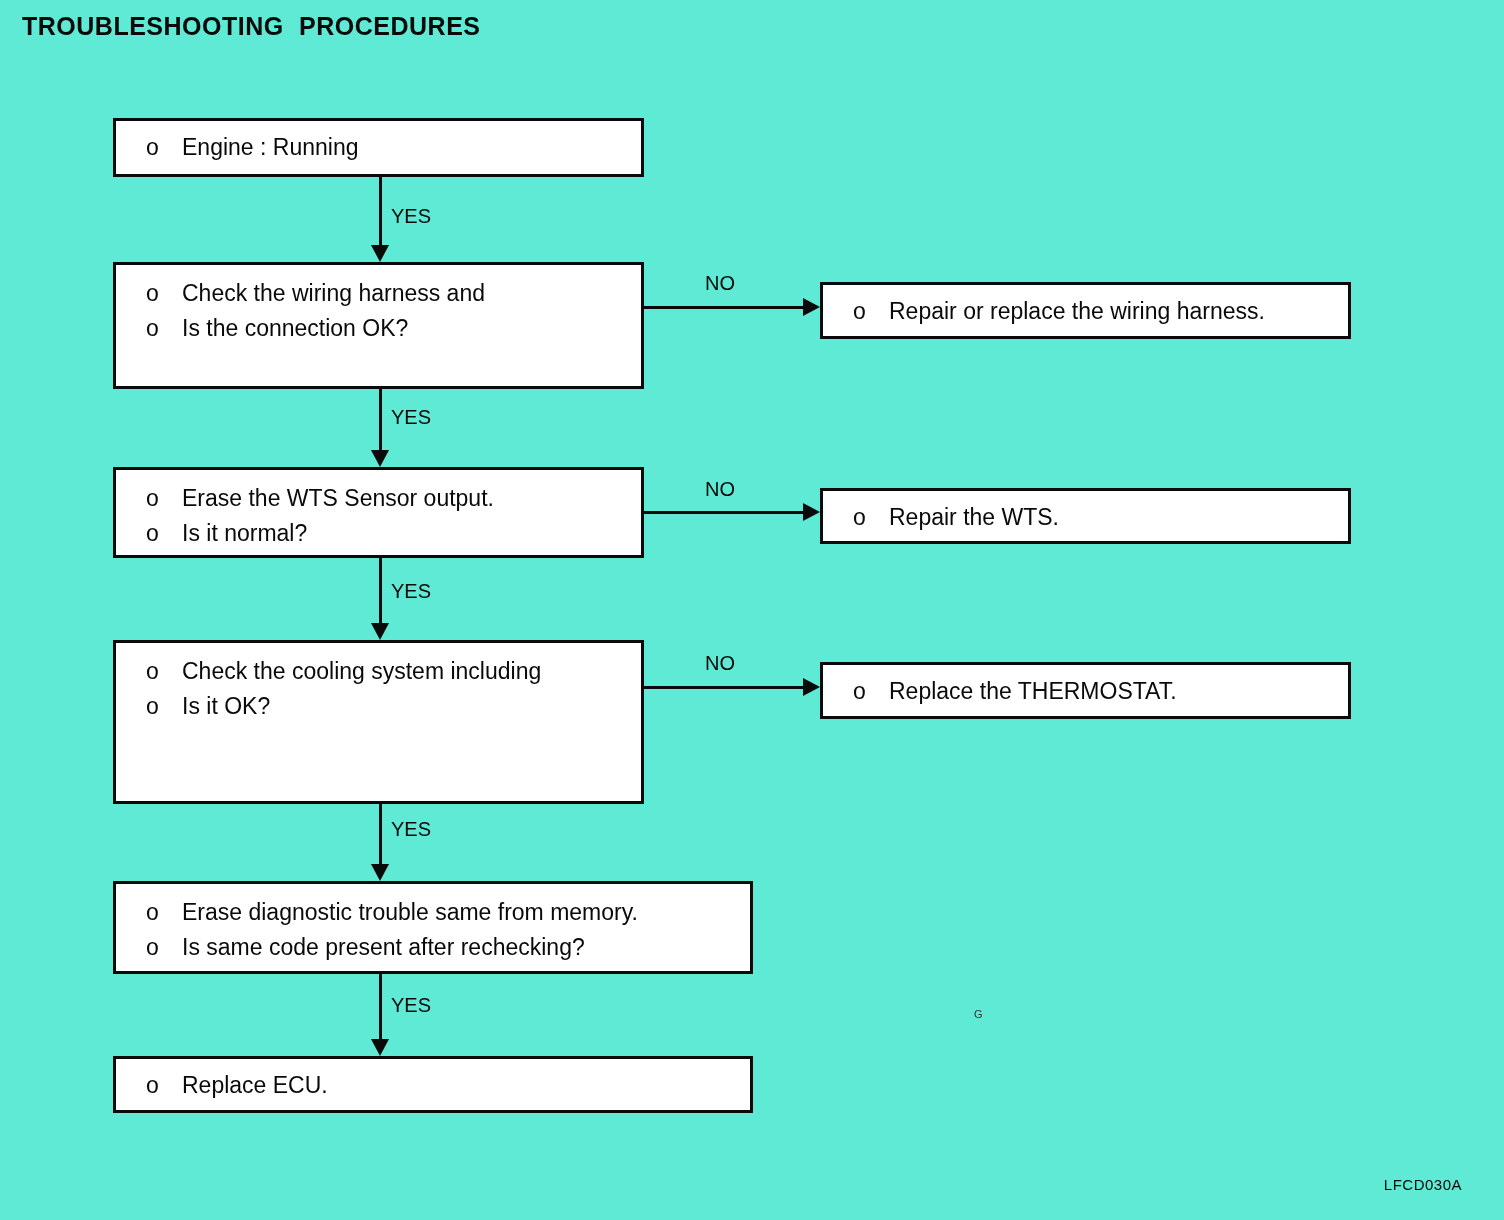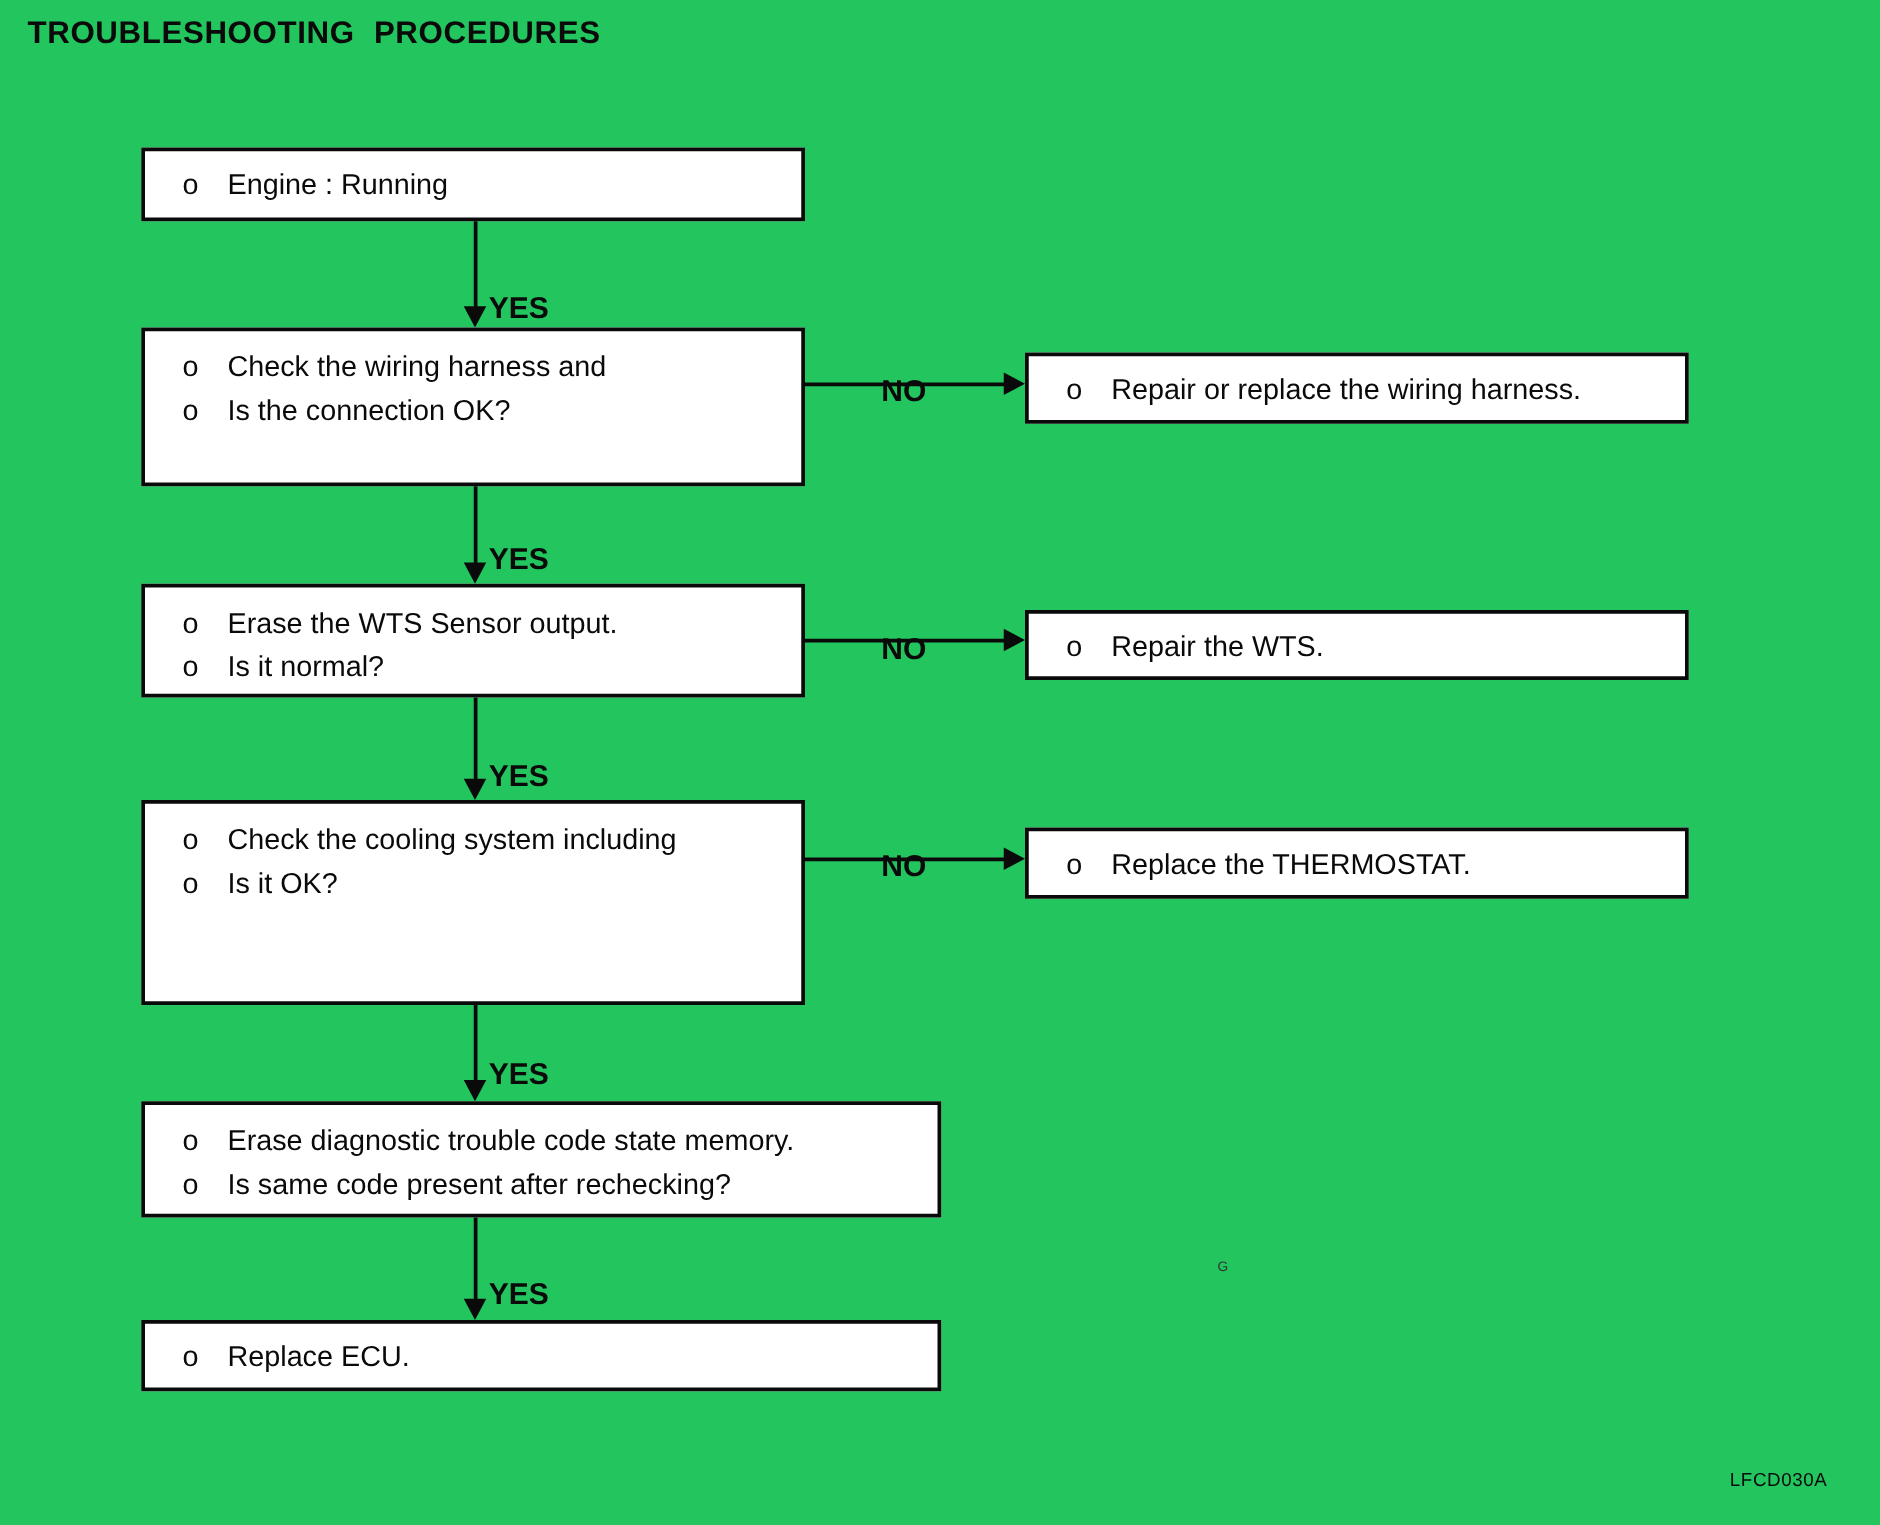--- a/index.html
+++ b/index.html
@@ -1,17 +1,17 @@
 <!DOCTYPE html>
 <html><head>
 <meta charset="utf-8">
 <style>
   html,body { margin:0; padding:0; background:#fff; }
   .canvas {
-    position:relative; width:1504px; height:1220px; background:#22c55e;
+    position:relative; width:1504px; height:1220px; background:#5eead4;
     font-family:"Liberation Sans", sans-serif; color:#0a0a0a; overflow:hidden;
   }
   .page-title {
     position:absolute; left:22px; top:12px; margin:0;
     font-size:25px; font-weight:700; letter-spacing:.5px; word-spacing:8px;
     color:#0a0a0a;
   }
   .box {
     position:absolute; box-sizing:border-box; background:#fff;
     border:3px solid #0a0a0a; padding:11px 10px 0 30px;
@@ -25,21 +25,21 @@
   .arr-down {
     position:absolute; width:0; height:0;
     border-left:9px solid transparent; border-right:9px solid transparent;
     border-top:17px solid #0a0a0a;
   }
   .arr-right {
     position:absolute; width:0; height:0;
     border-top:9px solid transparent; border-bottom:9px solid transparent;
     border-left:17px solid #0a0a0a;
   }
-  .lbl { position:absolute; font-size:24px; font-weight:700;margin-top:28px; }
+  .lbl { position:absolute; font-size:20px; font-weight:400; }
   .figcode { position:absolute; right:42px; top:1176px; font-size:15px; font-weight:400; letter-spacing:.5px; }
   .artifact { position:absolute; left:974px; top:1008px; font-size:11px; color:#333; }
 </style>
 </head>
 <body>
 
 <div class="canvas">
 
   <h1 class="page-title">TROUBLESHOOTING PROCEDURES</h1>
 
@@ -131,21 +131,21 @@
     </div>
   </div>
 
   <div class="vline" style="left:379px; top:804px; height:61px;"></div>
   <div class="arr-down" style="left:371px; top:864px;"></div>
   <span class="lbl" style="left:391px; top:818px;">YES</span>
 
   <div class="box" style="left:113px; top:881px; width:640px; height:93px;">
     <div class="row">
       <span class="bullet">o</span>
-      <span>Erase diagnostic trouble code state memory.</span>
+      <span>Erase diagnostic trouble same from memory.</span>
     </div>
     <div class="row">
       <span class="bullet">o</span>
       <span>Is same code present after rechecking?</span>
     </div>
   </div>
 
   <div class="vline" style="left:379px; top:974px; height:66px;"></div>
   <div class="arr-down" style="left:371px; top:1039px;"></div>
   <span class="lbl" style="left:391px; top:994px;">YES</span>

